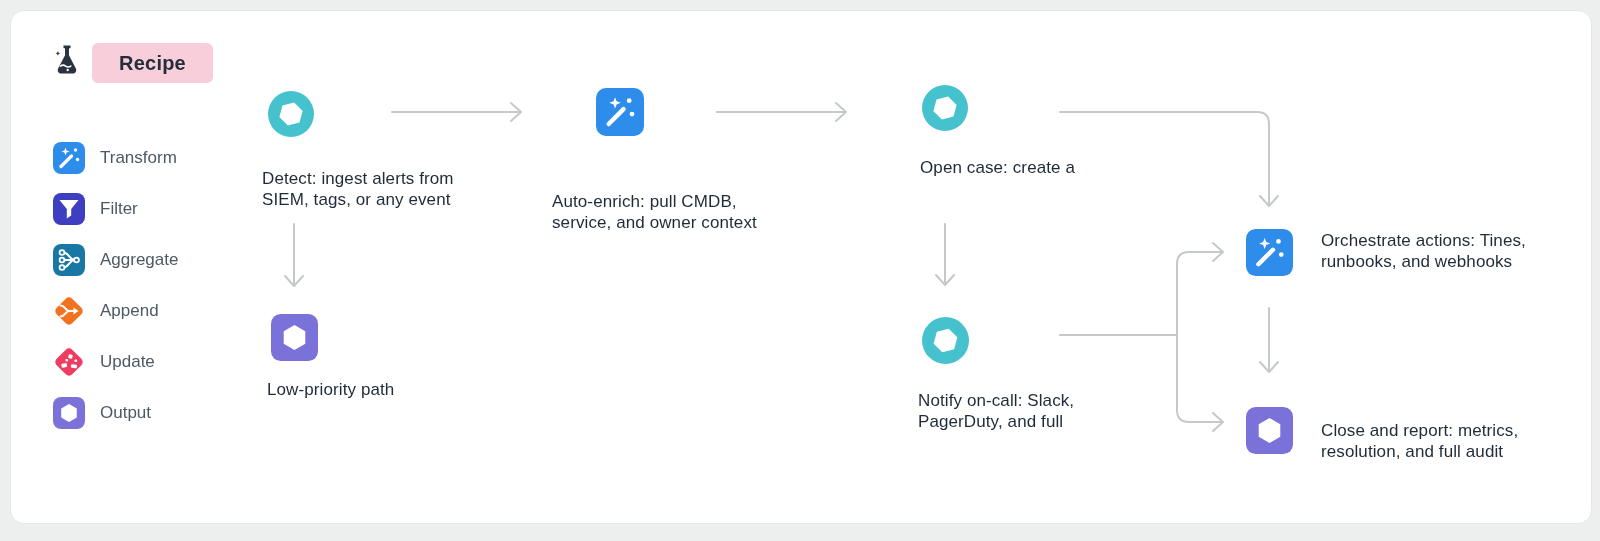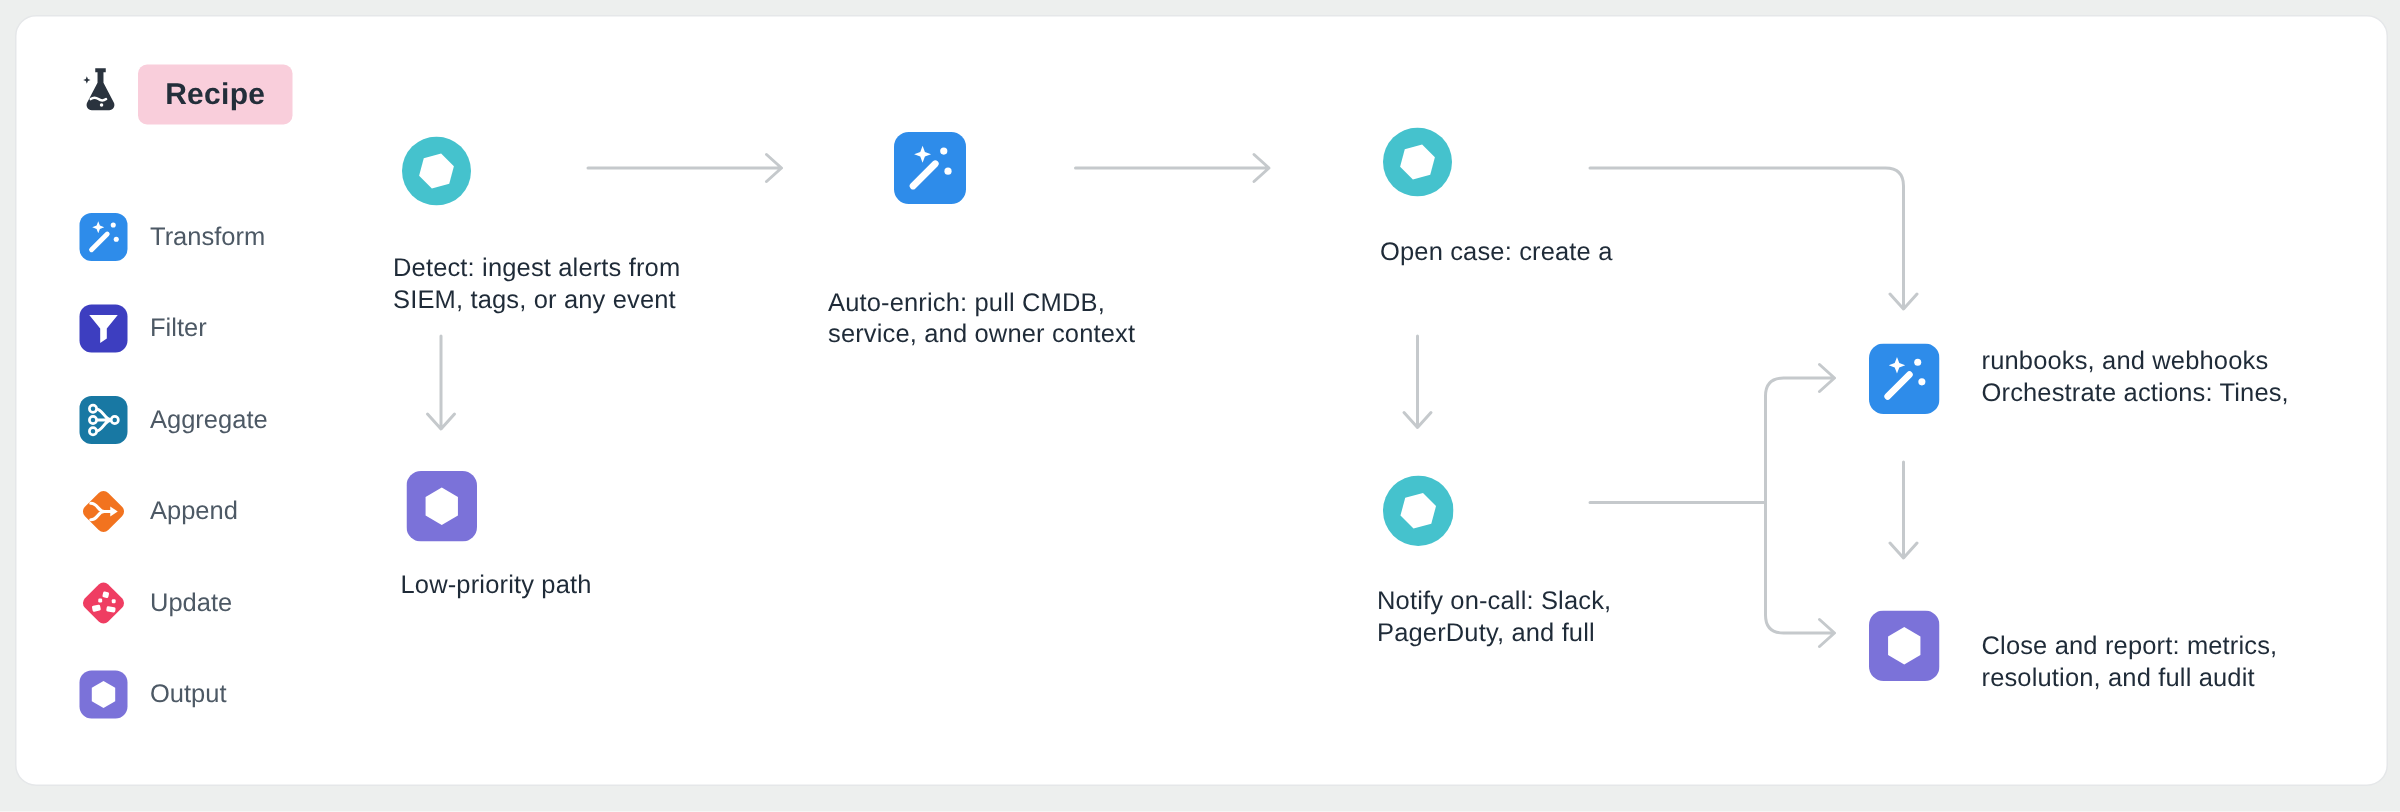--- a/index.html
+++ b/index.html
@@ -13,31 +13,31 @@
   .canvas{
     position:absolute;left:10px;top:10px;
     width:1580px;height:512px;
     background:#ffffff;
     border:1px solid #e5e7e9;
     border-radius:14px;
   }
   
   .badge{
     position:absolute;left:92px;top:43px;
-    width:103px;height:40px;
+    width:121px;height:40px;
     background:#f9cedb;border-radius:6px;
     display:flex;align-items:center;justify-content:center;
     font-size:20px;font-weight:700;color:#232e3a;
     letter-spacing:.2px;
   }
   .flask{position:absolute;left:53px;top:43px;width:28px;height:34px;}
   
   .legend{
     position:absolute;left:52px;top:141px;
-    display:flex;flex-direction:column;gap:27px;
+    display:flex;flex-direction:column;gap:17px;
   }
   .legend-row{display:flex;align-items:center;gap:14px;height:34px;}
   .licon{width:34px;height:34px;flex:0 0 34px;}
   .legend-label{font-size:17px;color:#4d5965;}
   
   .node-icon{position:absolute;}
   .caption{
     position:absolute;
     font-size:17px;line-height:21px;font-weight:500;
     color:#1f2b38;letter-spacing:.1px;white-space:nowrap;
@@ -183,22 +183,22 @@
   </div>
 
   <svg class="node-icon" style="left:1246px;top:229px;width:47px;height:47px;" viewBox="0 0 34 34">
     <rect x="0" y="0" width="34" height="34" rx="7" fill="#2e8cea"></rect>
     <line x1="9" y1="25.5" x2="19.5" y2="15" stroke="#fff" stroke-width="3.2" stroke-linecap="round"></line>
     <path fill="#fff" d="M13.5,6.5 l1.1,2.9 2.9,1.1 -2.9,1.1 -1.1,2.9 -1.1,-2.9 -2.9,-1.1 2.9,-1.1 Z"></path>
     <circle cx="23.5" cy="9" r="1.7" fill="#fff"></circle>
     <circle cx="25.5" cy="18.5" r="1.7" fill="#fff"></circle>
   </svg>
   <div class="caption" style="left:1321px;top:230px;">
+    <span>Orchestrate actions: Tines,</span>
     <span>runbooks, and webhooks</span>
-    <span>Orchestrate actions: Tines,</span>
   </div>
 
   <svg class="node-icon" style="left:1246px;top:407px;width:47px;height:47px;" viewBox="0 0 34 34">
     <rect x="0" y="0" width="34" height="34" rx="7" fill="#7b72d9"></rect>
     <polygon fill="#fff" points="24.8,12.5 17,8 9.2,12.5 9.2,21.5 17,26 24.8,21.5"></polygon>
   </svg>
   <div class="caption" style="left:1321px;top:420px;">
     <span>Close and report: metrics,</span>
     <span>resolution, and full audit</span>
   </div>

